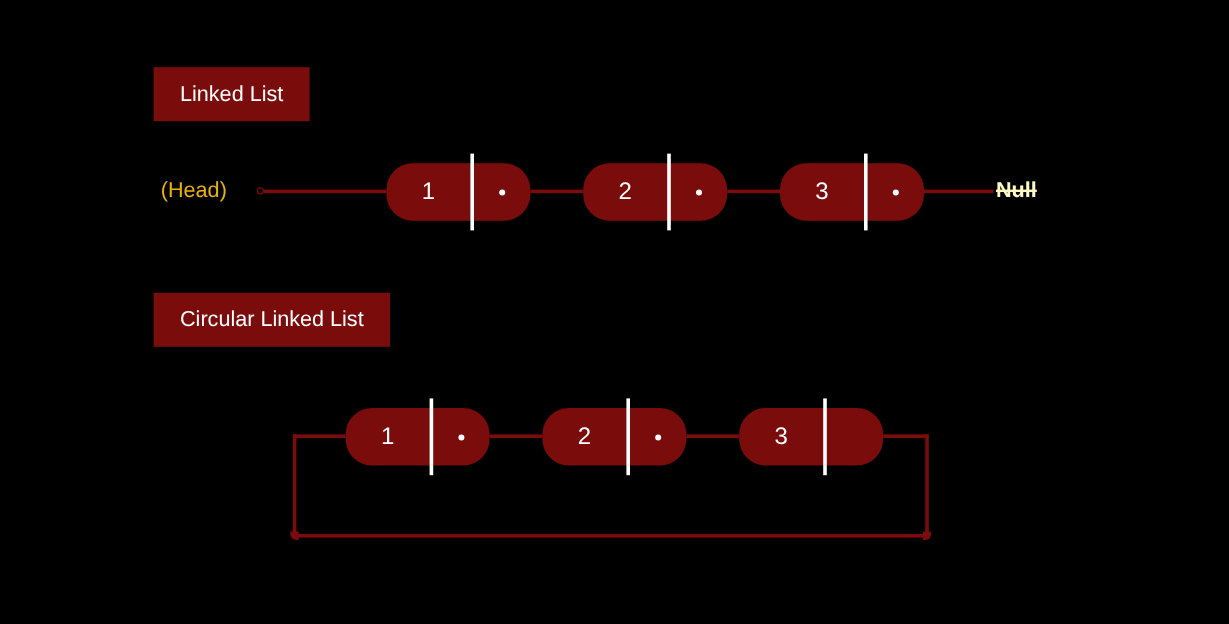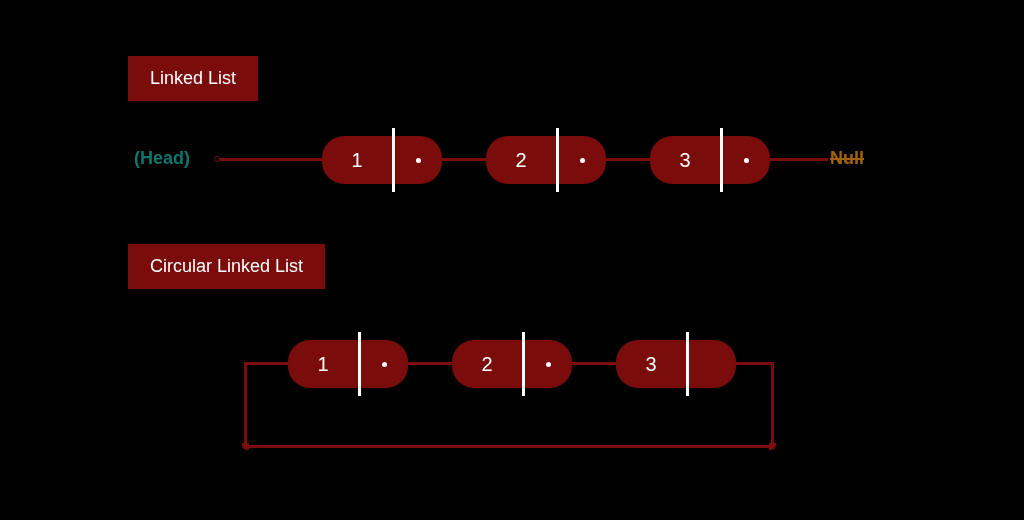--- a/index.html
+++ b/index.html
@@ -14,27 +14,27 @@
   .title-badge {
     position:absolute;
     background:#7a0c0c;
     color:#fff;
     font-size:18px;
     padding:12px 22px;
     font-weight:500;
   }
   .head-label {
     position:absolute;
-    color:#0f766e;
+    color:#eab308;
     font-size:18px;
-    font-weight:700;
+    font-weight:400;
   }
   .null-label {
     position:absolute;
-    color:#a16207;
+    color:#fef9c3;
     font-size:18px;
     font-weight:600;
     text-decoration: line-through;
     text-decoration-thickness: 2px;
   }
   .node {
     position:absolute;
     width:120px; height:48px;
     background:#7a0c0c;
     border-radius:22px;

